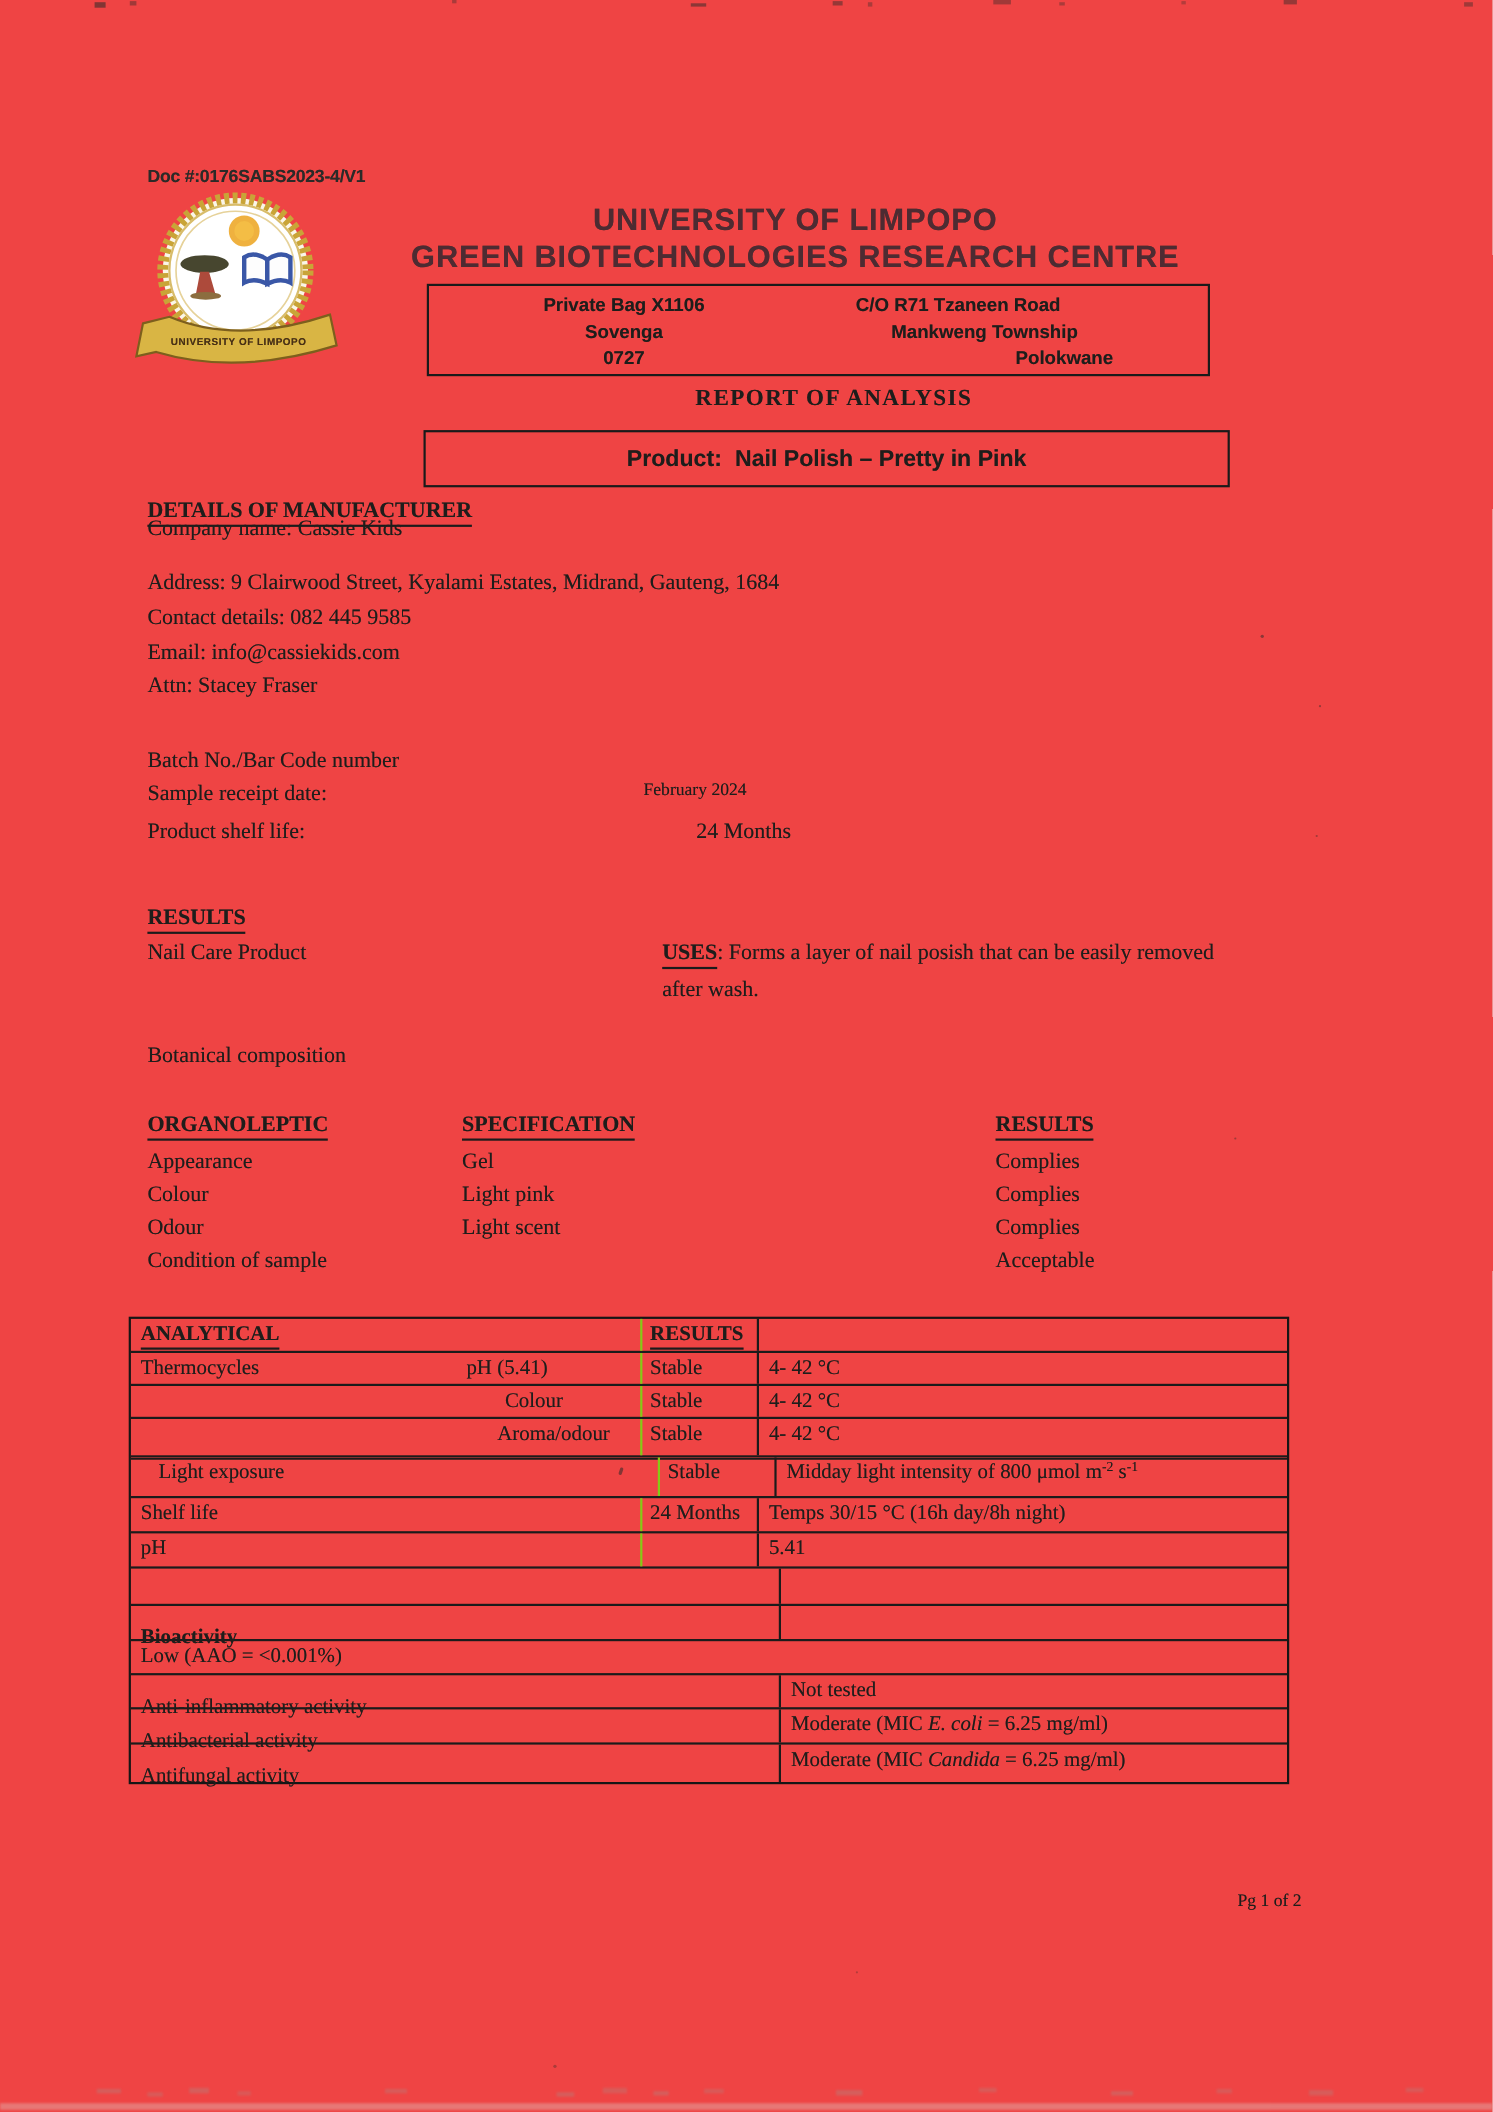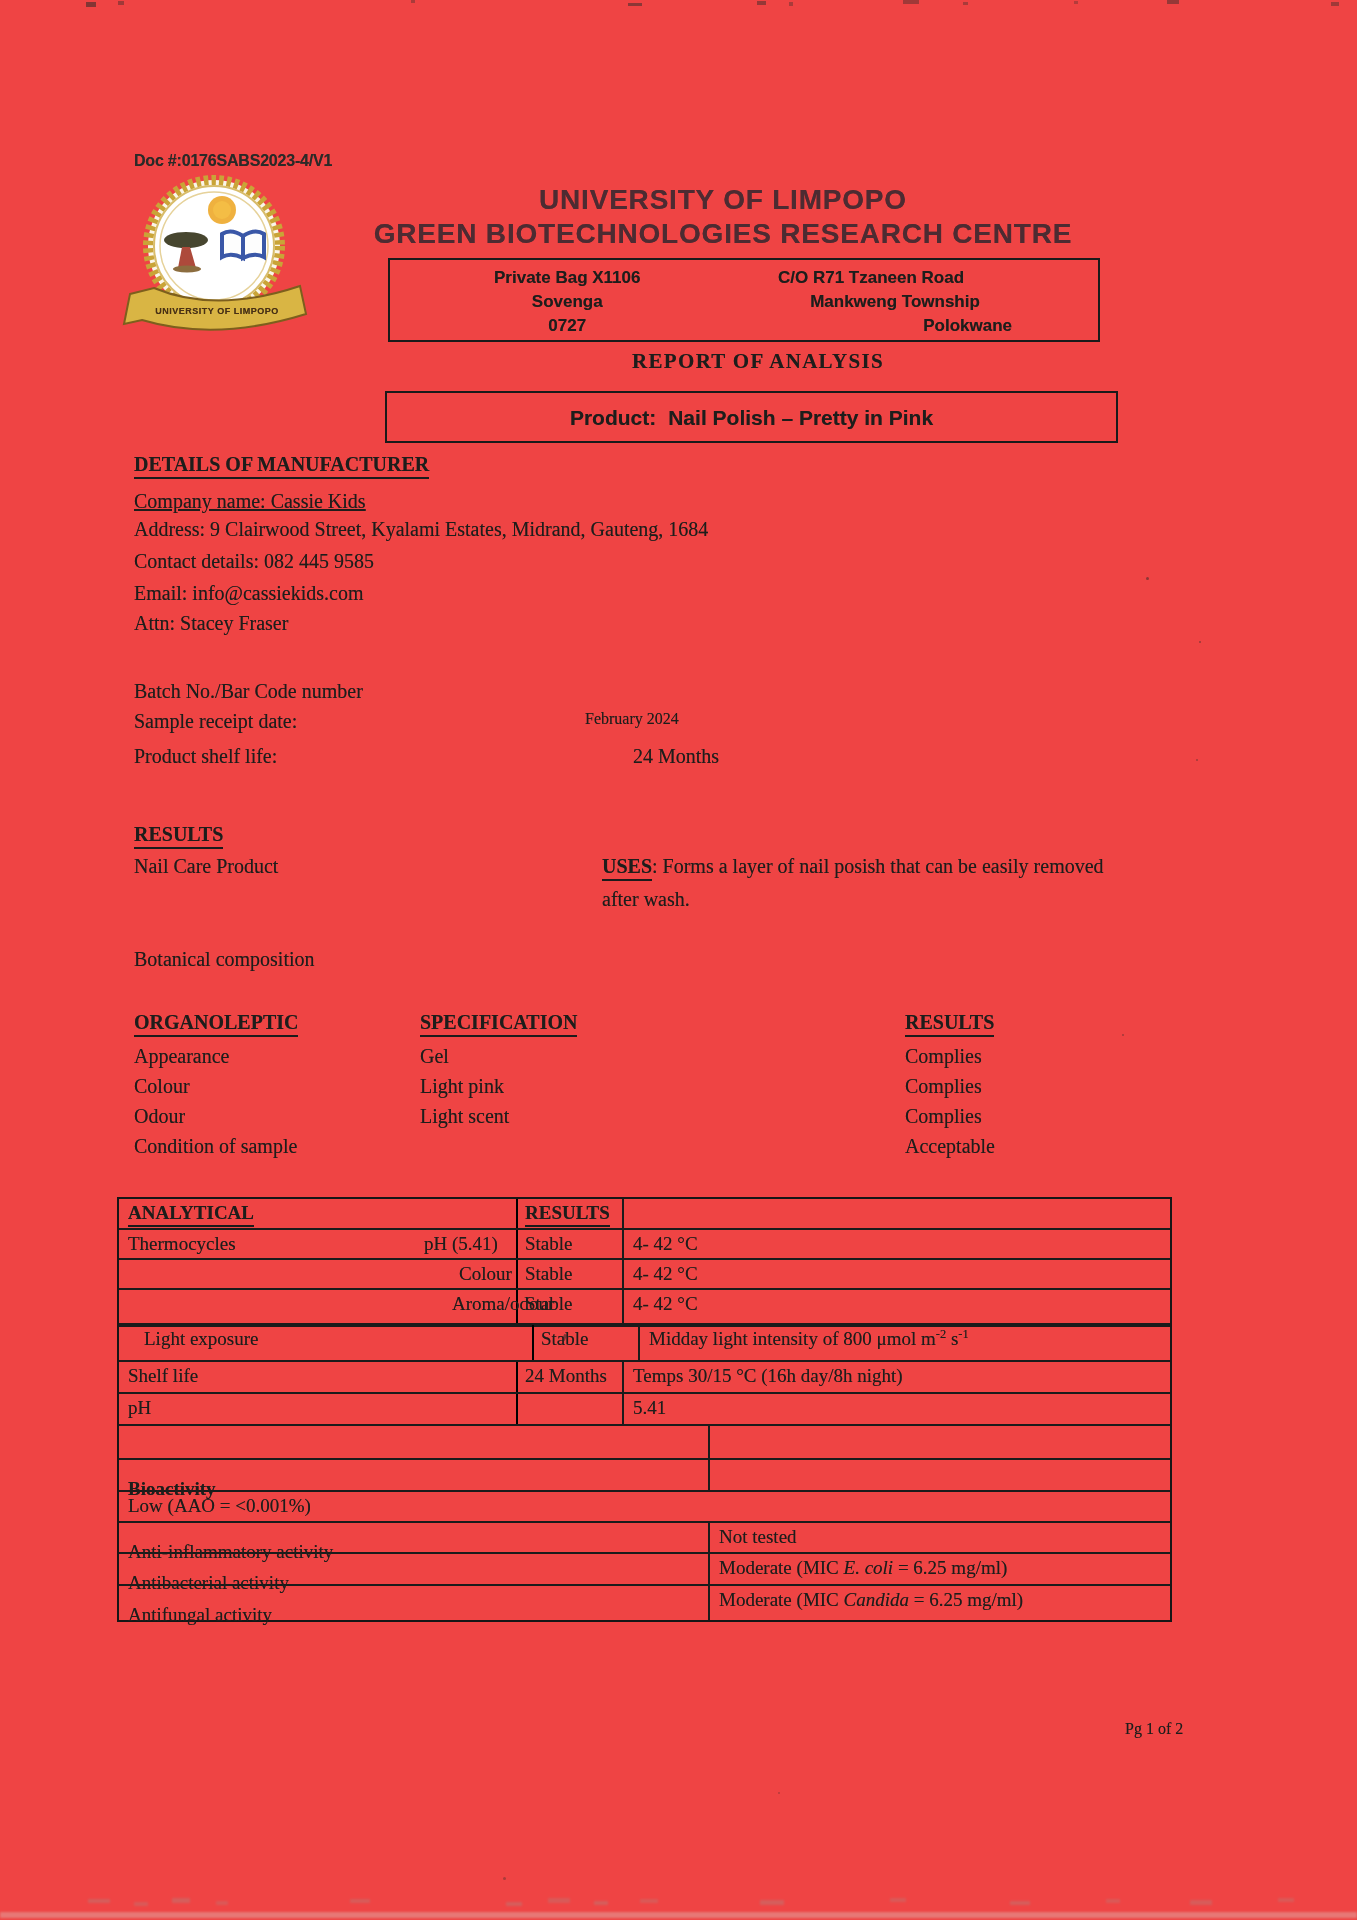--- a/index.html
+++ b/index.html
@@ -27,21 +27,21 @@
 
   .report-title{left:388px;top:349px;width:740px;text-align:center;font-size:21px;font-weight:bold;letter-spacing:1.3px;}
 
   .product-box{left:385px;top:391px;width:733px;height:52px;border:2.5px solid #1a1a1a;box-sizing:border-box;
     text-align:center;padding-top:13px;font-size:21px;font-weight:bold;}
   .product-box .plabel{margin-right:12px;}
 
   .h-underline{font-size:20px;}
   .details-heading{left:134px;top:453px;}
   .mline{left:134px;font-size:20px;}
-  .m0{top:490px;text-decoration:underline;} .m1{top:518px;} .m2{top:550px;} .m3{top:582px;} .m4{top:612px;}
+  .m0{top:469px;} .m1{top:518px;} .m2{top:550px;} .m3{top:582px;} .m4{top:612px;}
 
   .batch{left:134px;top:680px;font-size:20px;}
   .receipt-label{left:134px;top:710px;font-size:20px;}
   .receipt-value{left:585px;top:710px;font-size:16px;}
   .shelf-label{left:134px;top:745px;font-size:20px;}
   .shelf-value{left:633px;top:745px;font-size:20px;}
 
   .identity-heading{left:134px;top:823px;}
   .nail-care{left:134px;top:855px;font-size:20px;}
   .uses-line{left:602px;top:855px;width:560px;font-size:20px;}
@@ -52,21 +52,21 @@
   .org-head{top:1011px;font-size:20px;}
   .org-c1{left:134px;} .org-c2{left:420px;} .org-c3{left:905px;}
   .org-row{font-size:20px;}
   .or0{top:1045px;} .or1{top:1075px;} .or2{top:1105px;} .or3{top:1135px;}
 
   .atable{left:117px;top:1197px;width:1055px;border:2.5px solid #161616;box-sizing:border-box;font-size:19px;}
   .arow{display:flex;box-sizing:border-box;border-bottom:2px solid #1b1b1b;position:relative;}
   .arow:last-child{border-bottom:none;}
   .rh{height:31px;} .r30{height:30px;} .r32{height:32px;} .r34{height:34px;} .r35{height:35px;} .r37{height:37px;} .r31{height:31px;}
   .dbl{box-shadow:inset 0 4px 0 -2px #1b1b1b;padding-left:16px;}
-  .c1{width:399px;border-right:2px solid #000000;box-sizing:border-box;padding:3px 0 0 9px;position:relative;}
+  .c1{width:465px;border-right:2px solid #84cc16;box-sizing:border-box;padding:3px 0 0 9px;position:relative;}
   .c2{width:106px;border-right:2px solid #1b1b1b;box-sizing:border-box;padding:3px 0 0 7px;}
   .c3{flex:1;padding:3px 0 0 9px;box-sizing:border-box;}
   .c1m{width:591px;border-right:2px solid #1b1b1b;box-sizing:border-box;padding:18px 0 0 9px;}
   .param{position:absolute;top:3px;}
   .p-ph{left:305px;} .p-colour{left:340px;} .p-aroma{left:333px;}
   .sup{font-size:12.5px;position:relative;top:-7px;}
   .it{font-style:italic;}
 
   .pg-footer{left:1125px;top:1720px;font-size:16px;}
 

